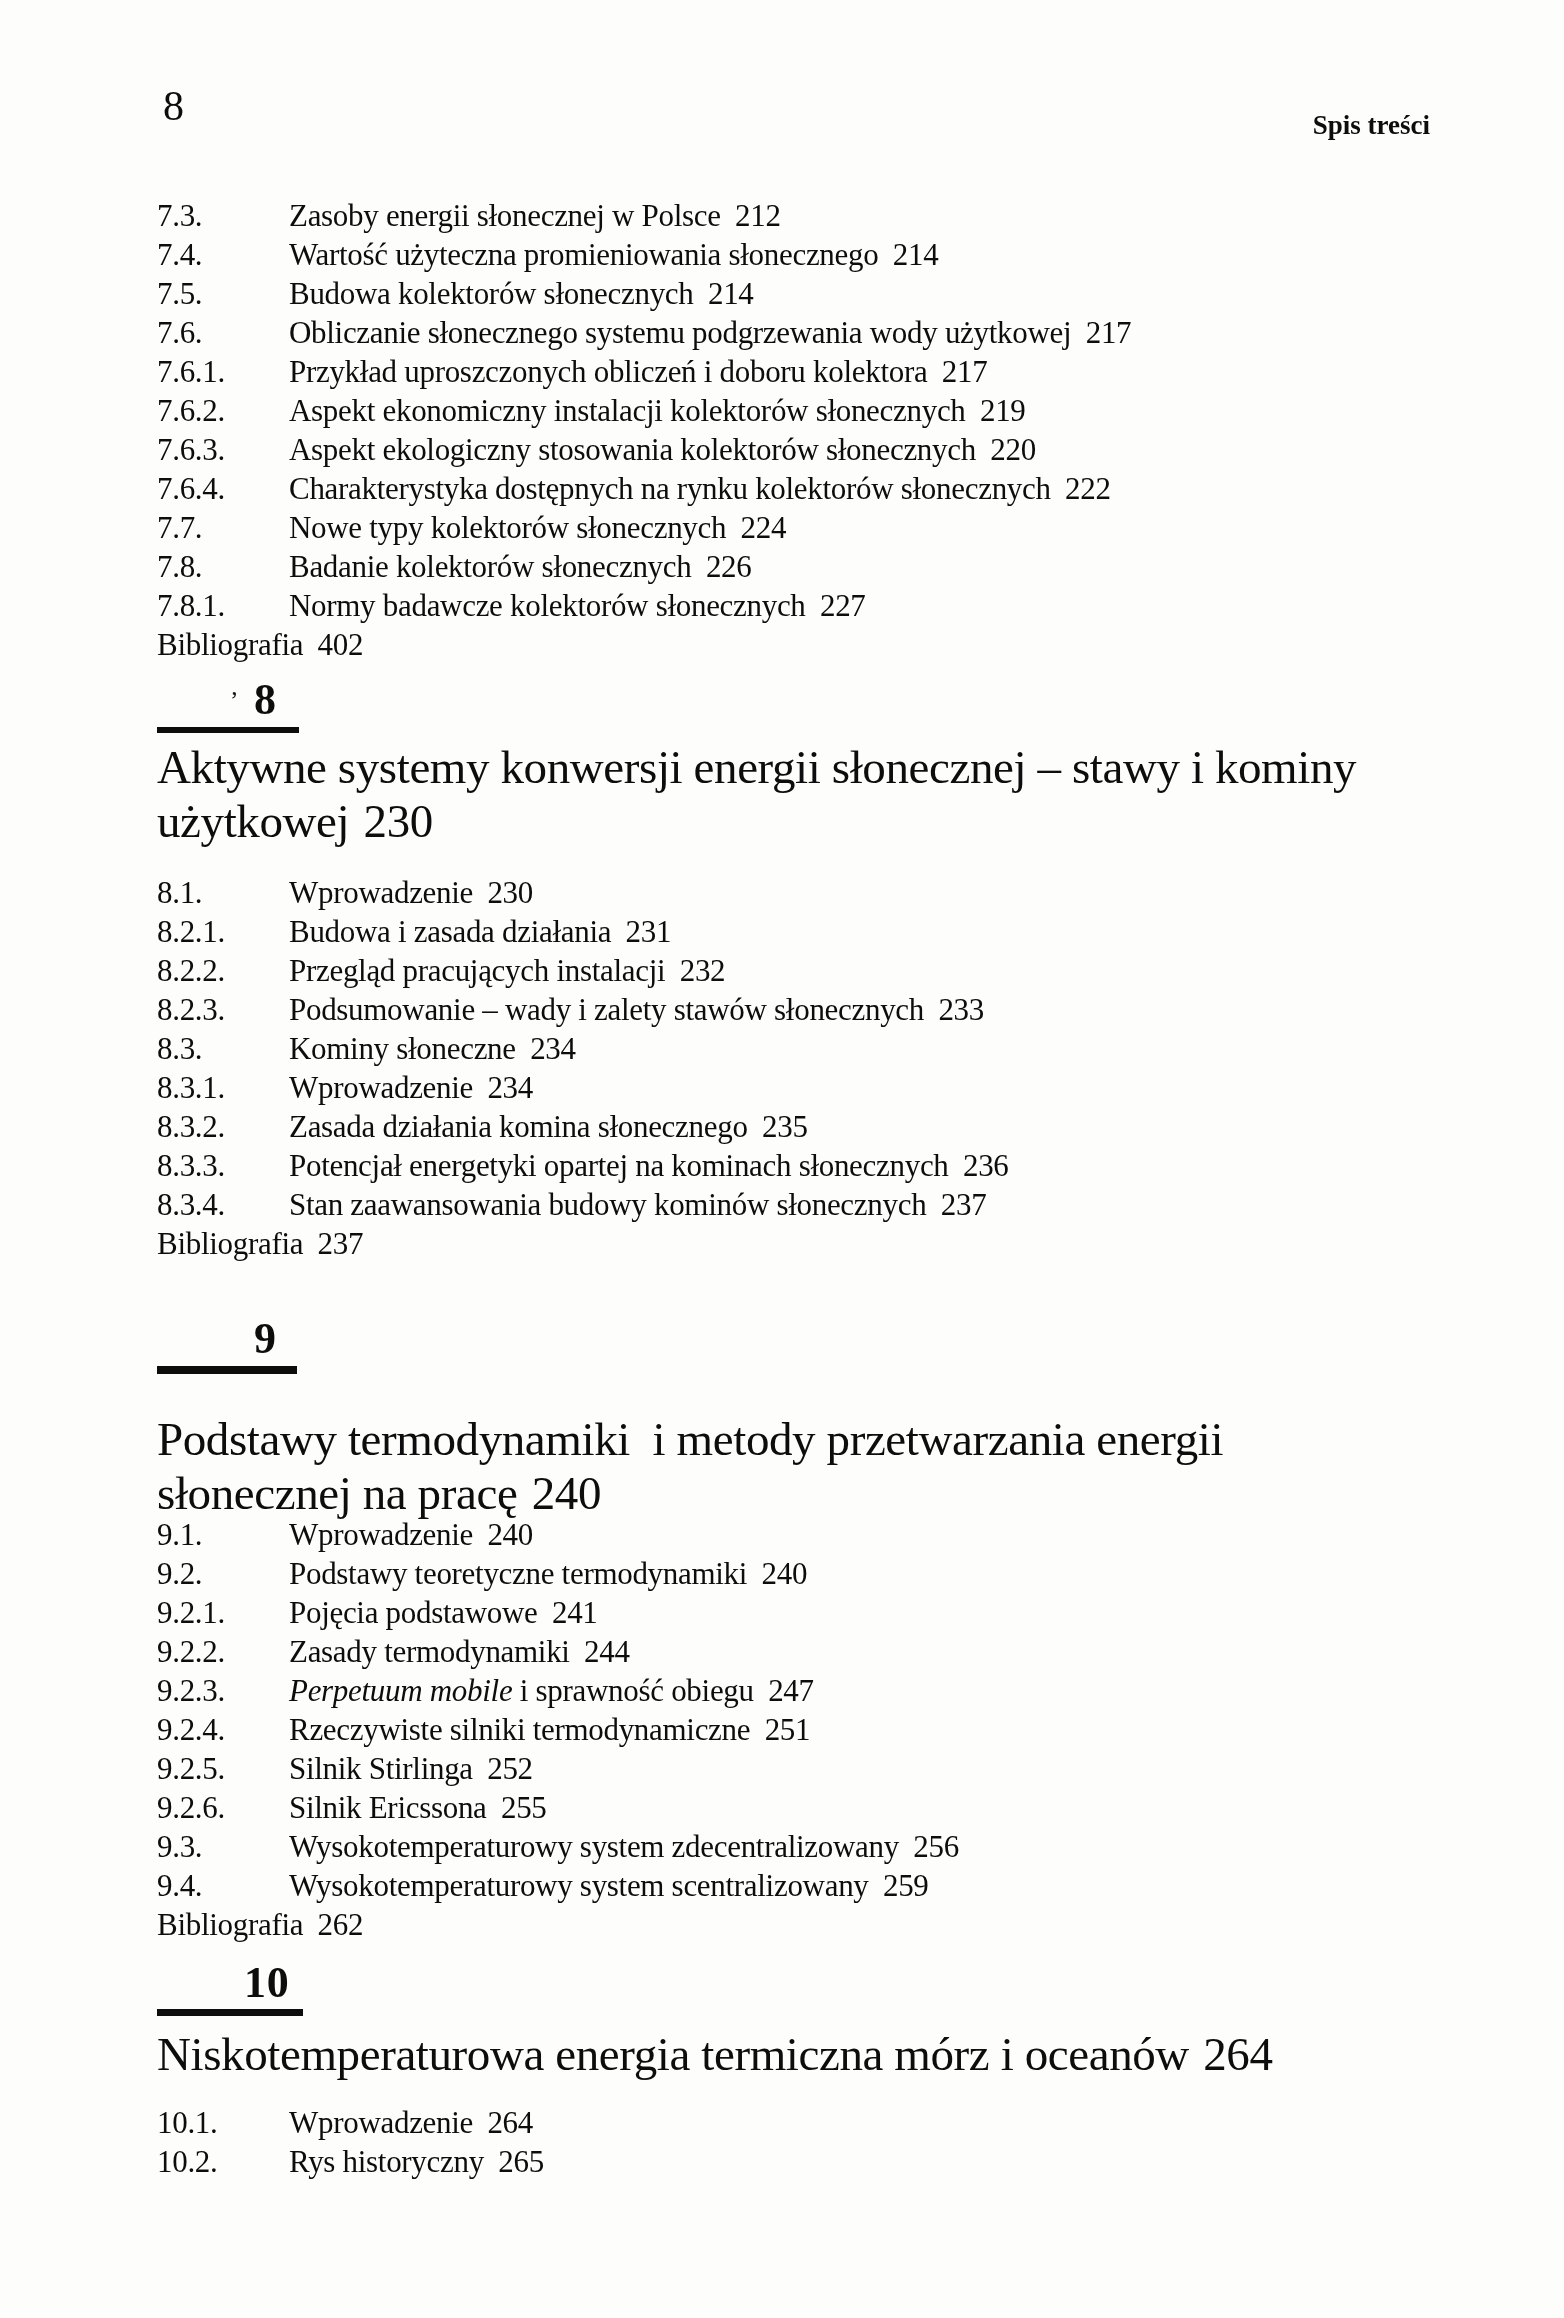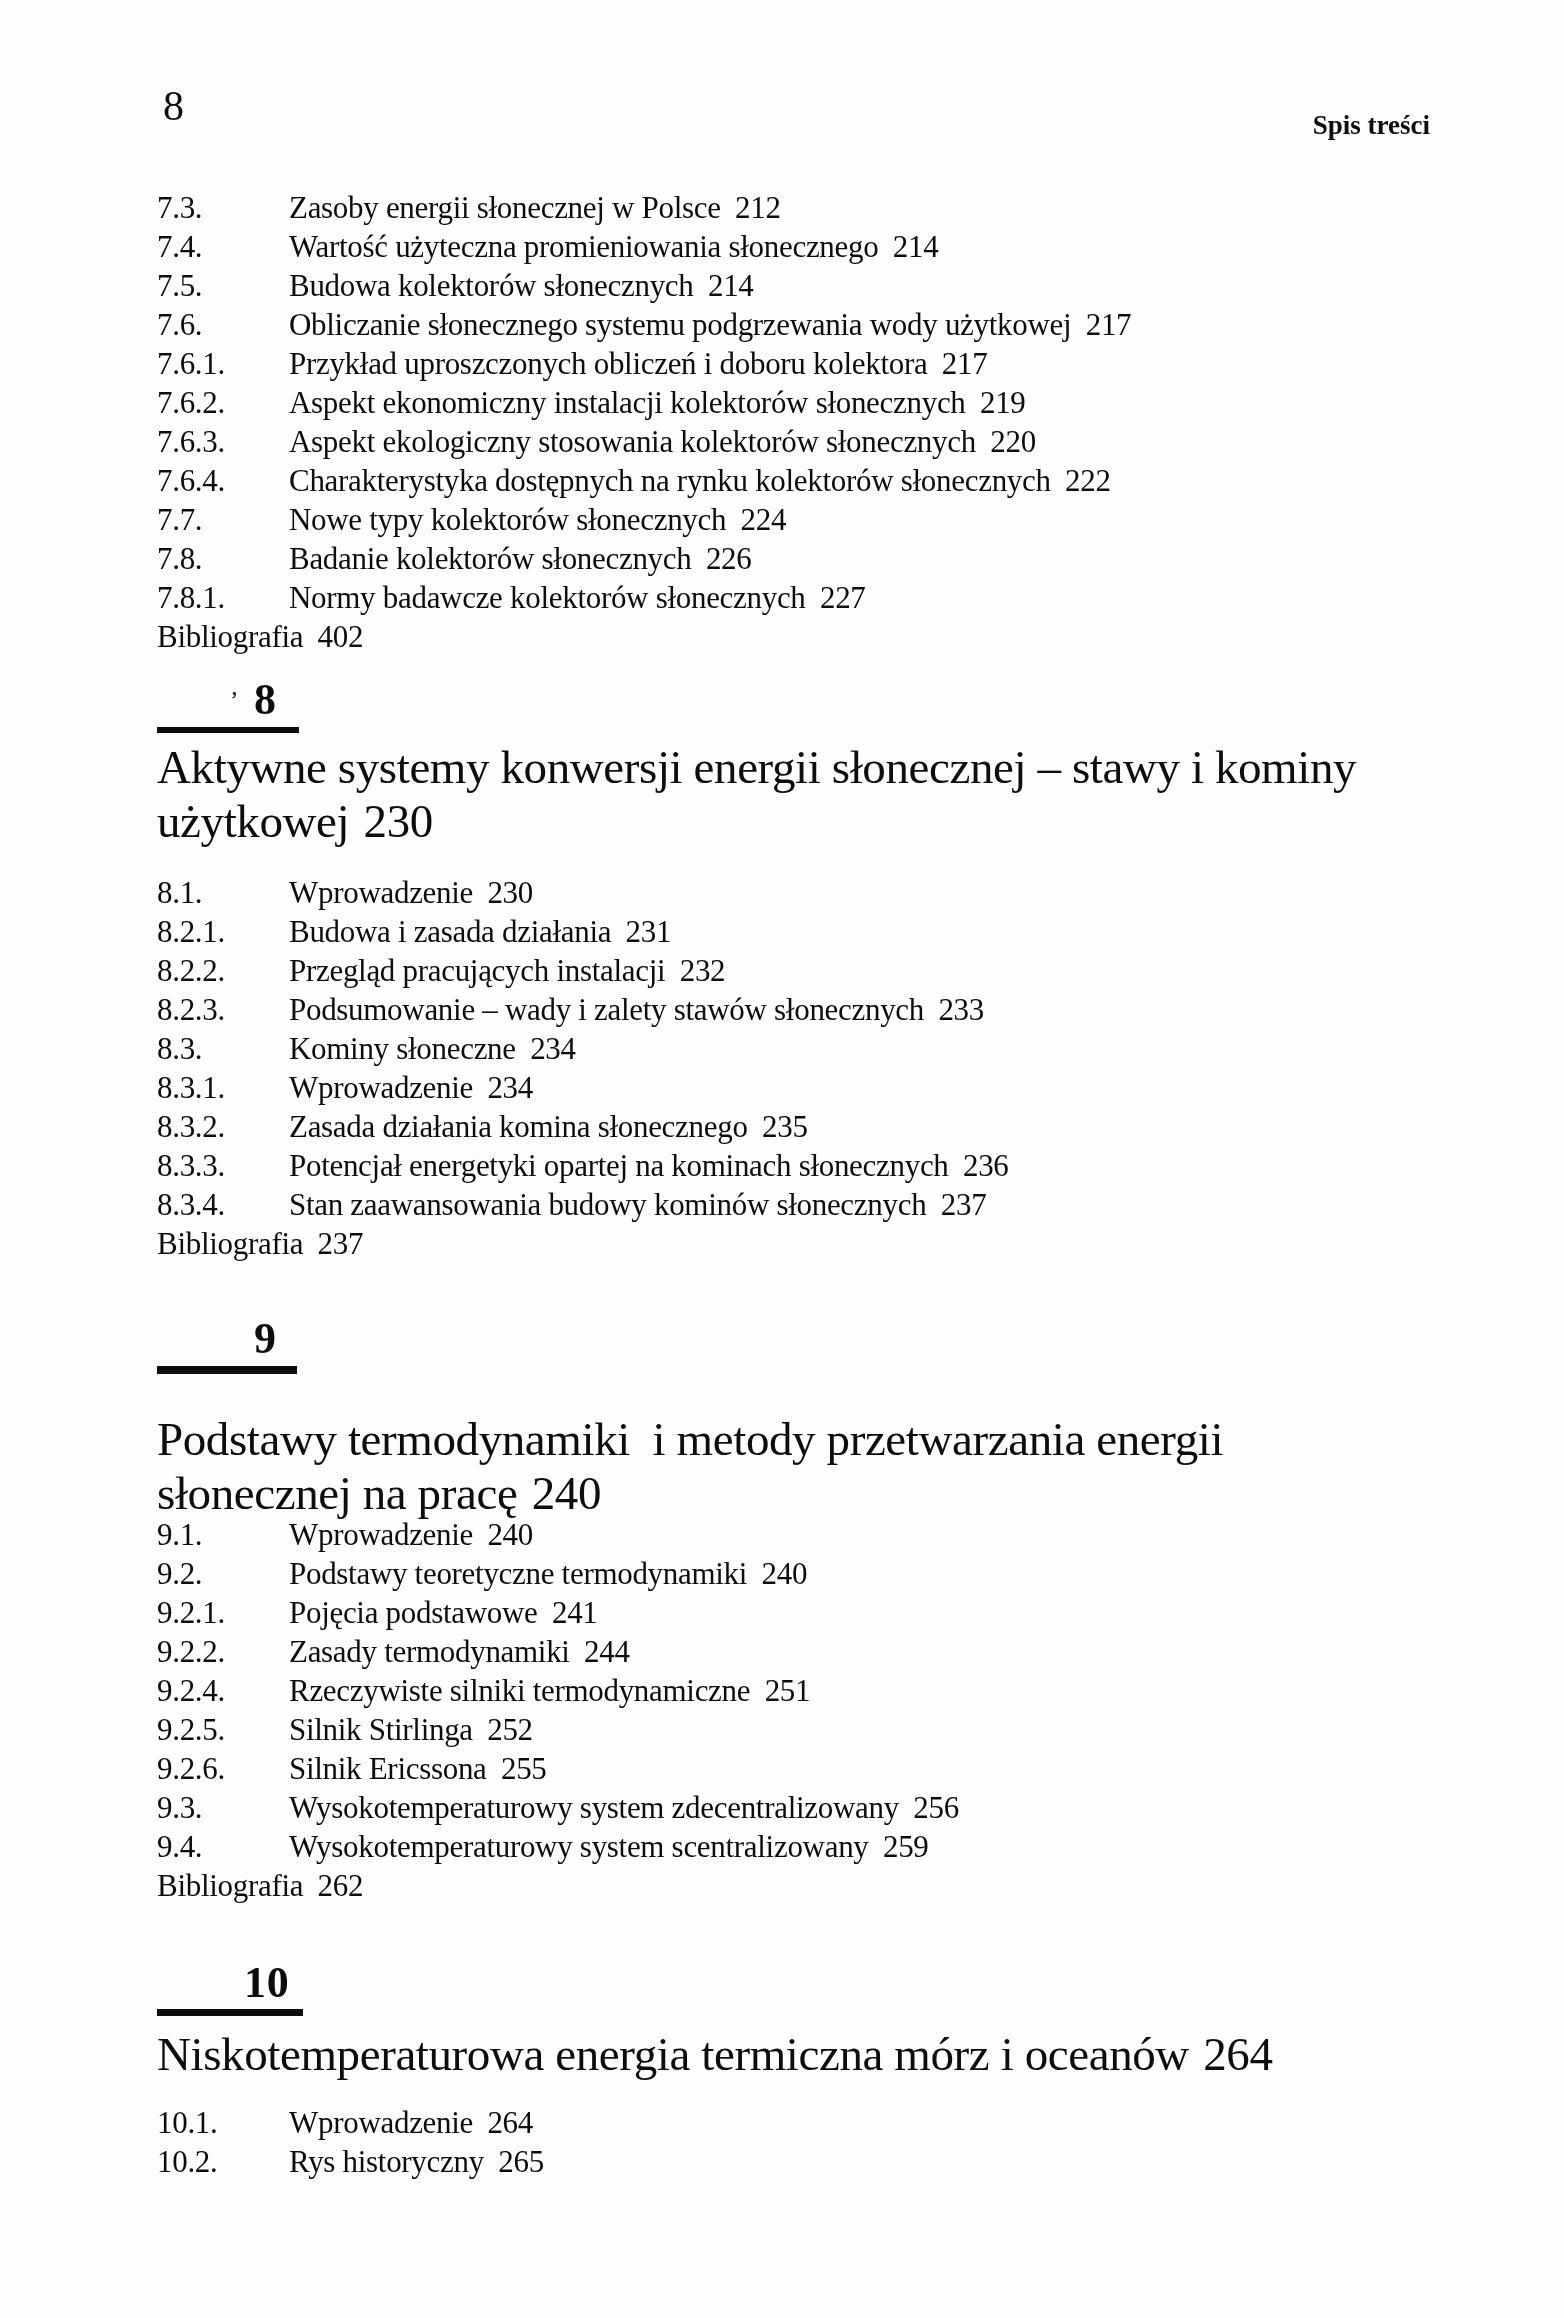--- a/index.html
+++ b/index.html
@@ -45,21 +45,21 @@
   }
   i.lat{font-style:italic;}
 </style>
 </head>
 <body>
 
 <div class="page">
   <div class="folio">8</div>
   <div class="running-head">Spis treści</div>
   <div id="content">
-      <div class="toc-list" style="top: 188px; text-decoration: underline;">
+      <div class="toc-list" style="top: 196px; text-decoration: underline;">
         <div class="row">
           <span class="num">7.3.</span>
           <span class="title"><span>Zasoby energii słonecznej w Polsce</span><span class="pg">212</span></span>
         </div>
         <div class="row">
           <span class="num">7.4.</span>
           <span class="title"><span>Wartość użyteczna promieniowania słonecznego</span><span class="pg">214</span></span>
         </div>
         <div class="row">
           <span class="num">7.5.</span>
@@ -160,20 +160,24 @@
         </div>
         <div class="row">
           <span class="num">9.2.1.</span>
           <span class="title"><span>Pojęcia podstawowe</span><span class="pg">241</span></span>
         </div>
         <div class="row">
           <span class="num">9.2.2.</span>
           <span class="title"><span>Zasady termodynamiki</span><span class="pg">244</span></span>
         </div>
         <div class="row">
+          <span class="num">9.2.3.</span>
+          <span class="title"><i class="lat">Perpetuum mobile</i><span> i sprawność obiegu</span><span class="pg">247</span></span>
+        </div>
+        <div class="row">
           <span class="num">9.2.4.</span>
           <span class="title"><span>Rzeczywiste silniki termodynamiczne</span><span class="pg">251</span></span>
         </div>
         <div class="row">
           <span class="num">9.2.5.</span>
           <span class="title"><span>Silnik Stirlinga</span><span class="pg">252</span></span>
         </div>
         <div class="row">
           <span class="num">9.2.6.</span>
           <span class="title"><span>Silnik Ericssona</span><span class="pg">255</span></span>

